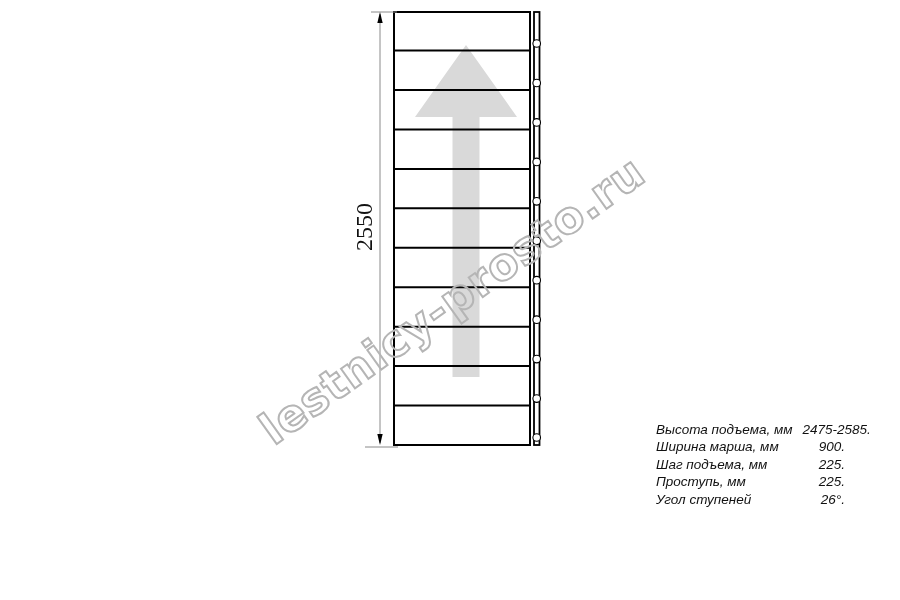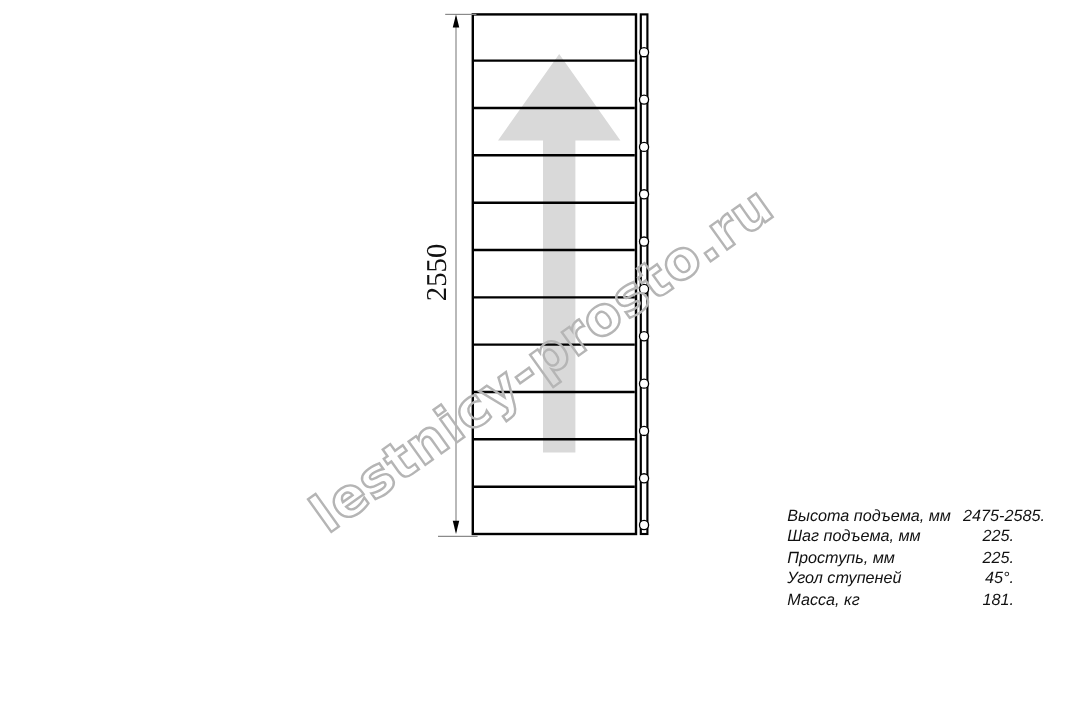--- a/index.html
+++ b/index.html
@@ -117,30 +117,30 @@
   </svg>
 
   <div class="watermark">lestnicy-prosto.ru</div>
 
   <div class="specs">
     <div class="spec-row">
       <span class="spec-label">Высота подъема, мм</span>
       <span class="spec-value">2475-2585.</span>
     </div>
     <div class="spec-row">
+      <span class="spec-label">Ширина марша, мм</span>
+      <span class="spec-value">900.</span>
+    </div>
+    <div class="spec-row">
       <span class="spec-label">Шаг подъема, мм</span>
       <span class="spec-value">225.</span>
     </div>
     <div class="spec-row">
       <span class="spec-label">Проступь, мм</span>
       <span class="spec-value">225.</span>
     </div>
     <div class="spec-row">
       <span class="spec-label">Угол ступеней</span>
-      <span class="spec-value">45°.</span>
-    </div>
-    <div class="spec-row">
-      <span class="spec-label">Масса, кг</span>
-      <span class="spec-value">181.</span>
+      <span class="spec-value">26°.</span>
     </div>
   </div>
 
 </div>
 
 </body></html>

